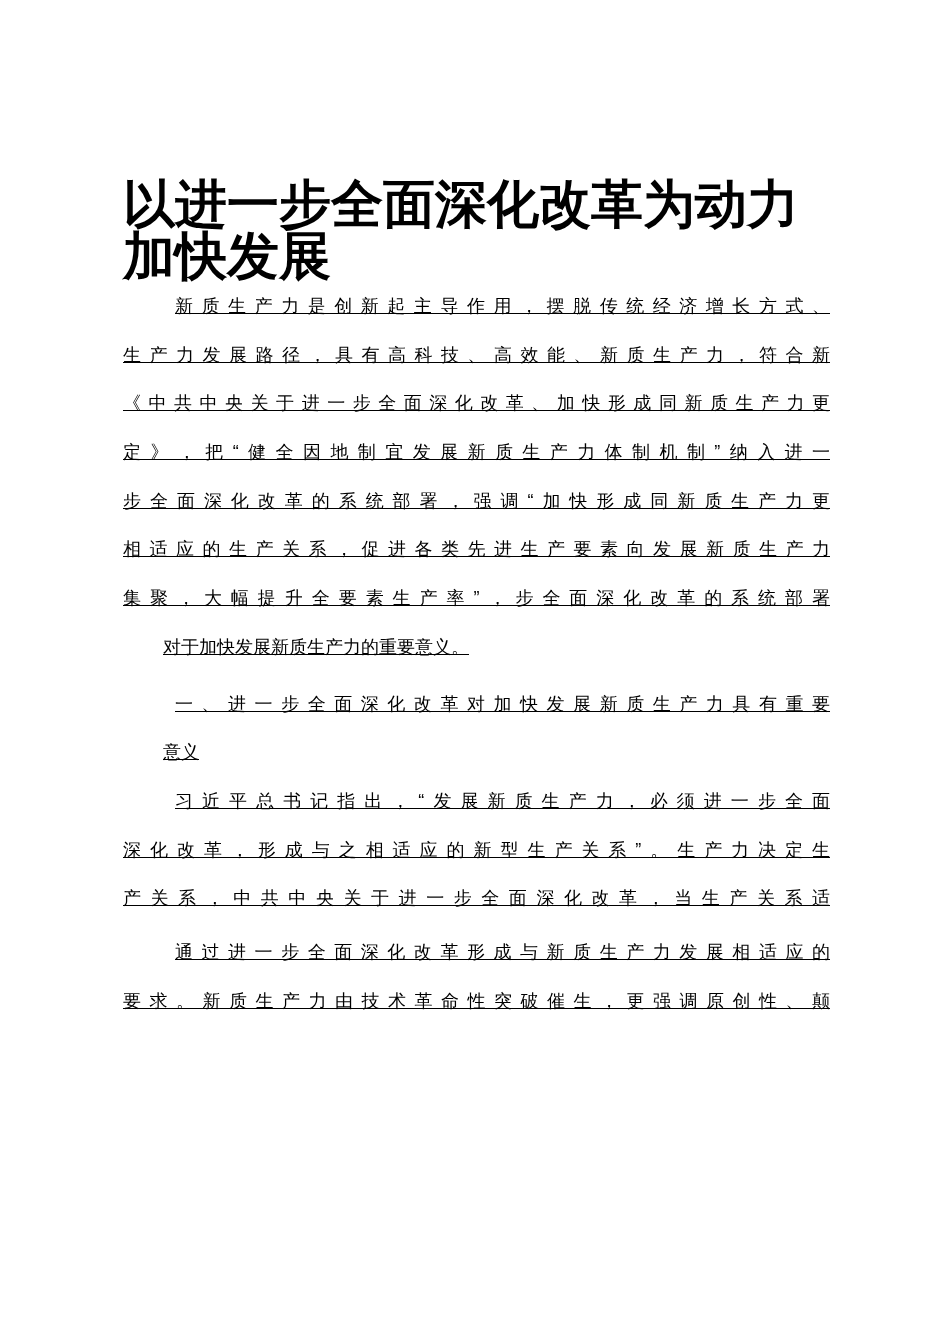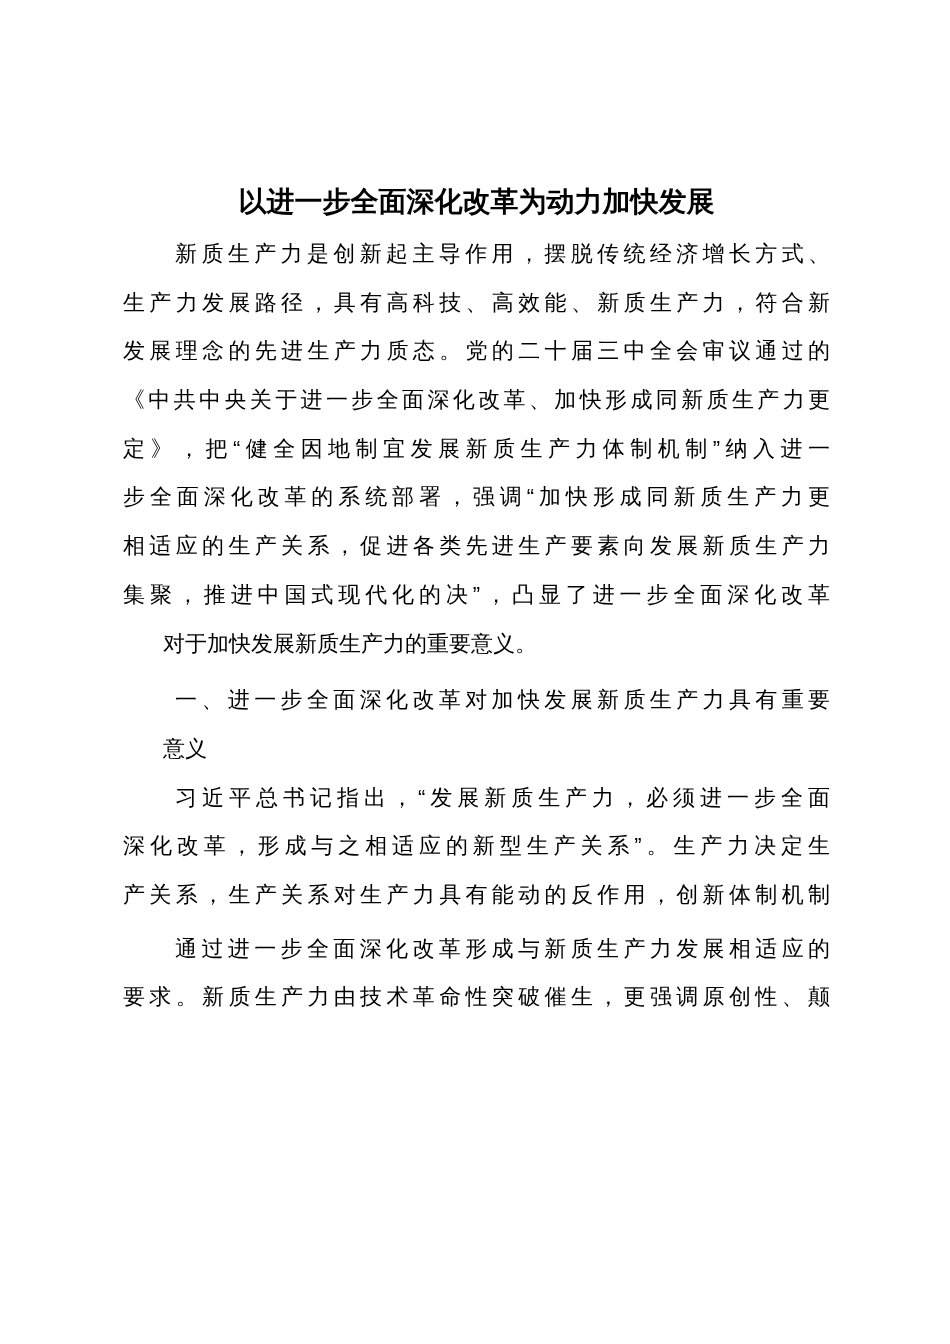--- a/index.html
+++ b/index.html
@@ -12,49 +12,50 @@
     width: 950px;
     height: 1344px;
     background: #ffffff;
     box-sizing: border-box;
     padding: 178px 120px 0 123px;
     color: #000000;
     font-family: "Liberation Sans", "DejaVu Sans", sans-serif;
     overflow: hidden;
   }
   .title {
-    font-family: Liberation Mono, monospace;
+    font-family: Liberation Sans, sans-serif;
     font-weight: bold;
-    font-size: 28px;
+    font-size: 52px;
     line-height: 52px;
-    text-align: center;
+    text-align: left;
     margin: 0 0 0 0;
   }
   .title .t2 {
     letter-spacing: 10px;
     padding-left: 10px;
   }
   .block {
     margin: 0;
   }
   .block.heading-block {
     margin-top: 8px;
   }
   .block.pre-gap {
     margin-top: 5px;
   }
   .line {
-    font-size: 22px;
+    font-size: 18px;
     line-height: 48.7px;
     height: 48.7px;
     text-align: justify;
     text-align-last: justify;
     text-justify: distribute;
     white-space: pre-wrap;
     overflow: hidden;
+    text-decoration: underline;
   }
   .line.indent {
     text-indent: 52px;
   }
   .line.end {
     text-align-last: left;
     margin-left: 40px;
   }
 </style>
 </head>
@@ -62,38 +63,37 @@
 
 <div class="page">
 
   <div class="title">
     <div class="t1">以进一步全面深化改革为动力加快发展</div>
   </div>
 
   <div class="block">
     <div class="line indent">新质生产力是创新起主导作用，摆脱传统经济增长方式、</div>
     <div class="line">生产力发展路径，具有高科技、高效能、新质生产力，符合新</div>
-    <div class="line">发展理念的先进生产力质态。党的二十届三中全会审议通过的</div>
     <div class="line">《中共中央关于进一步全面深化改革、加快形成同新质生产力更</div>
     <div class="line">定》，把“健全因地制宜发展新质生产力体制机制”纳入进一</div>
     <div class="line">步全面深化改革的系统部署，强调“加快形成同新质生产力更</div>
     <div class="line">相适应的生产关系，促进各类先进生产要素向发展新质生产力</div>
-    <div class="line">集聚，推进中国式现代化的决”，凸显了进一步全面深化改革</div>
+    <div class="line">集聚，大幅提升全要素生产率”，步全面深化改革的系统部署</div>
     <div class="line end">对于加快发展新质生产力的重要意义。</div>
   </div>
 
   <div class="block heading-block">
     <div class="line indent">一、进一步全面深化改革对加快发展新质生产力具有重要</div>
     <div class="line end">意义</div>
   </div>
 
   <div class="block">
     <div class="line indent">习近平总书记指出，“发展新质生产力，必须进一步全面</div>
     <div class="line">深化改革，形成与之相适应的新型生产关系”。生产力决定生</div>
-    <div class="line">产关系，生产关系对生产力具有能动的反作用，创新体制机制</div>
+    <div class="line">产关系，中共中央关于进一步全面深化改革，当生产关系适</div>
   </div>
 
   <div class="block pre-gap">
     <div class="line indent">通过进一步全面深化改革形成与新质生产力发展相适应的</div>
     <div class="line">要求。新质生产力由技术革命性突破催生，更强调原创性、颠</div>
   </div>
 
 </div>
 
 </body></html>

